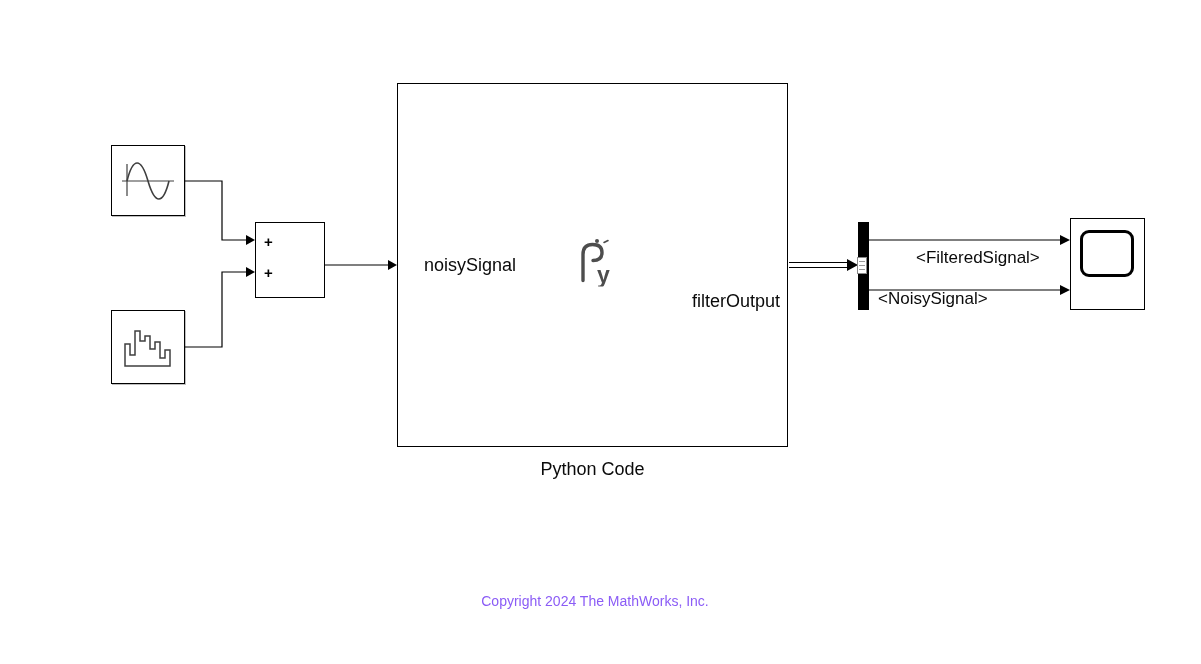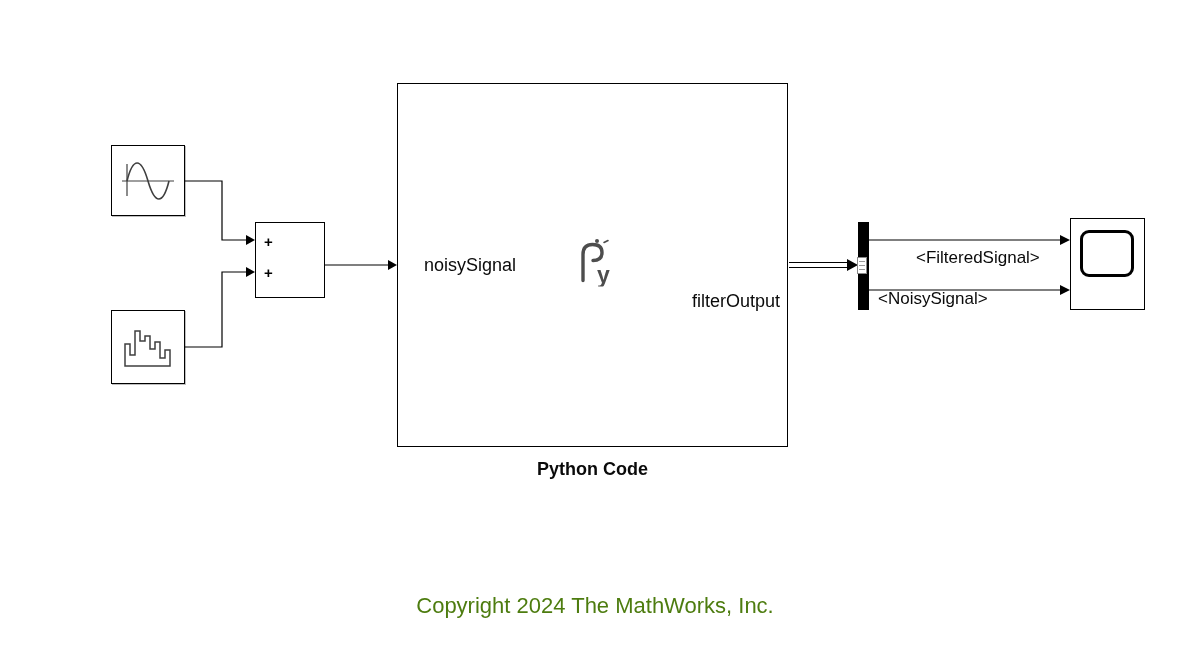--- a/index.html
+++ b/index.html
@@ -49,21 +49,21 @@
     font-size:18px; white-space:nowrap; color:#0a0a0a;
   }
   .port-label.in{ left:26px; }
   .port-label.out{ right:7px;margin-top:36px; }
   #python-icon{
     position:absolute; left:50%; top:50%;
     transform:translate(-50%,-57%);
   }
   #python-caption{
     position:absolute; left:397px; top:459px; width:391px;
-    text-align:center; font-size:18px; color:#0a0a0a;font-weight:bold;
+    text-align:center; font-size:18px; color:#0a0a0a;
   }
 
   
   #bus-selector{
     position:absolute; left:858px; top:222px; width:11px; height:88px;
     background:#000;
   }
   #bus-selector-icon{
     position:absolute; left:-1px; top:35px; width:10px; height:17px;
     background:#fff; border:1px solid #888; box-sizing:border-box;
@@ -79,21 +79,21 @@
   }
 
   .signal-label{
     position:absolute; font-size:17px; color:#0a0a0a; white-space:nowrap;
   }
   #filtered-signal-label{ left:916px; top:248px; }
   #noisy-signal-label{ left:878px; top:289px; }
 
   #copyright-annotation{
     position:absolute; left:0; top:593px; width:1190px;
-    text-align:center; font-size:22px; color:#4d7c0f;
+    text-align:center; font-size:14px; color:#8b5cf6;
   }
 </style>
 </head>
 <body>
 
 <div id="canvas">
 
   <svg id="wire-layer" width="1201" height="664" viewBox="0 0 1201 664" xmlns="http://www.w3.org/2000/svg">
 
     <g>

